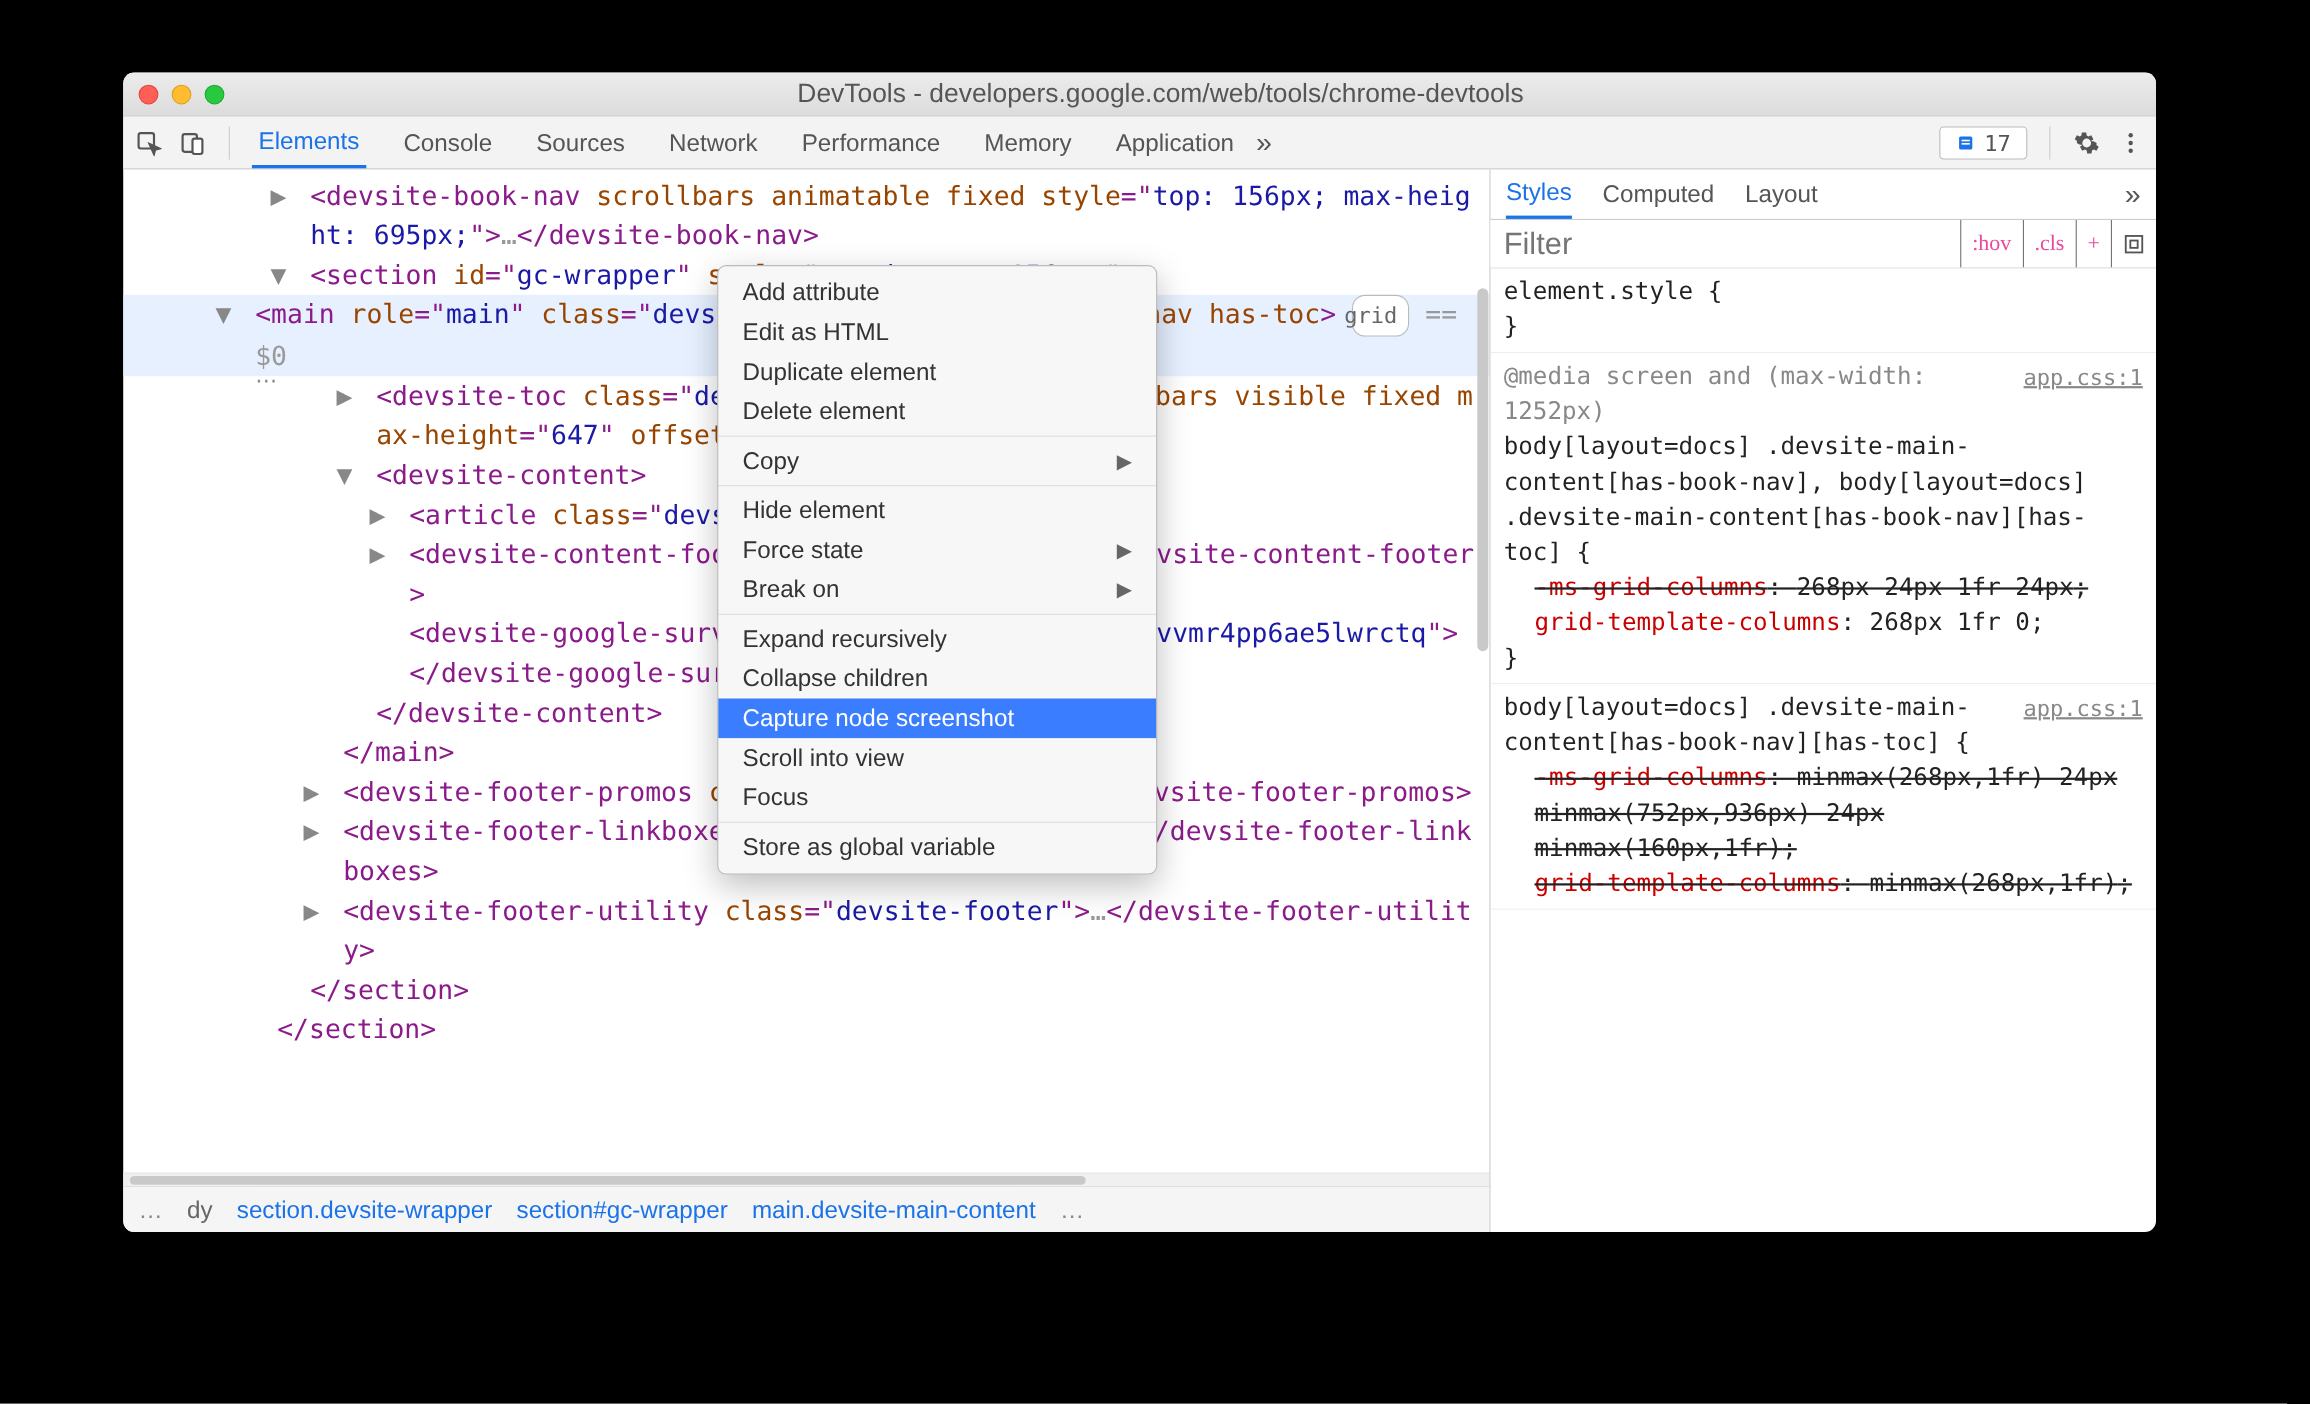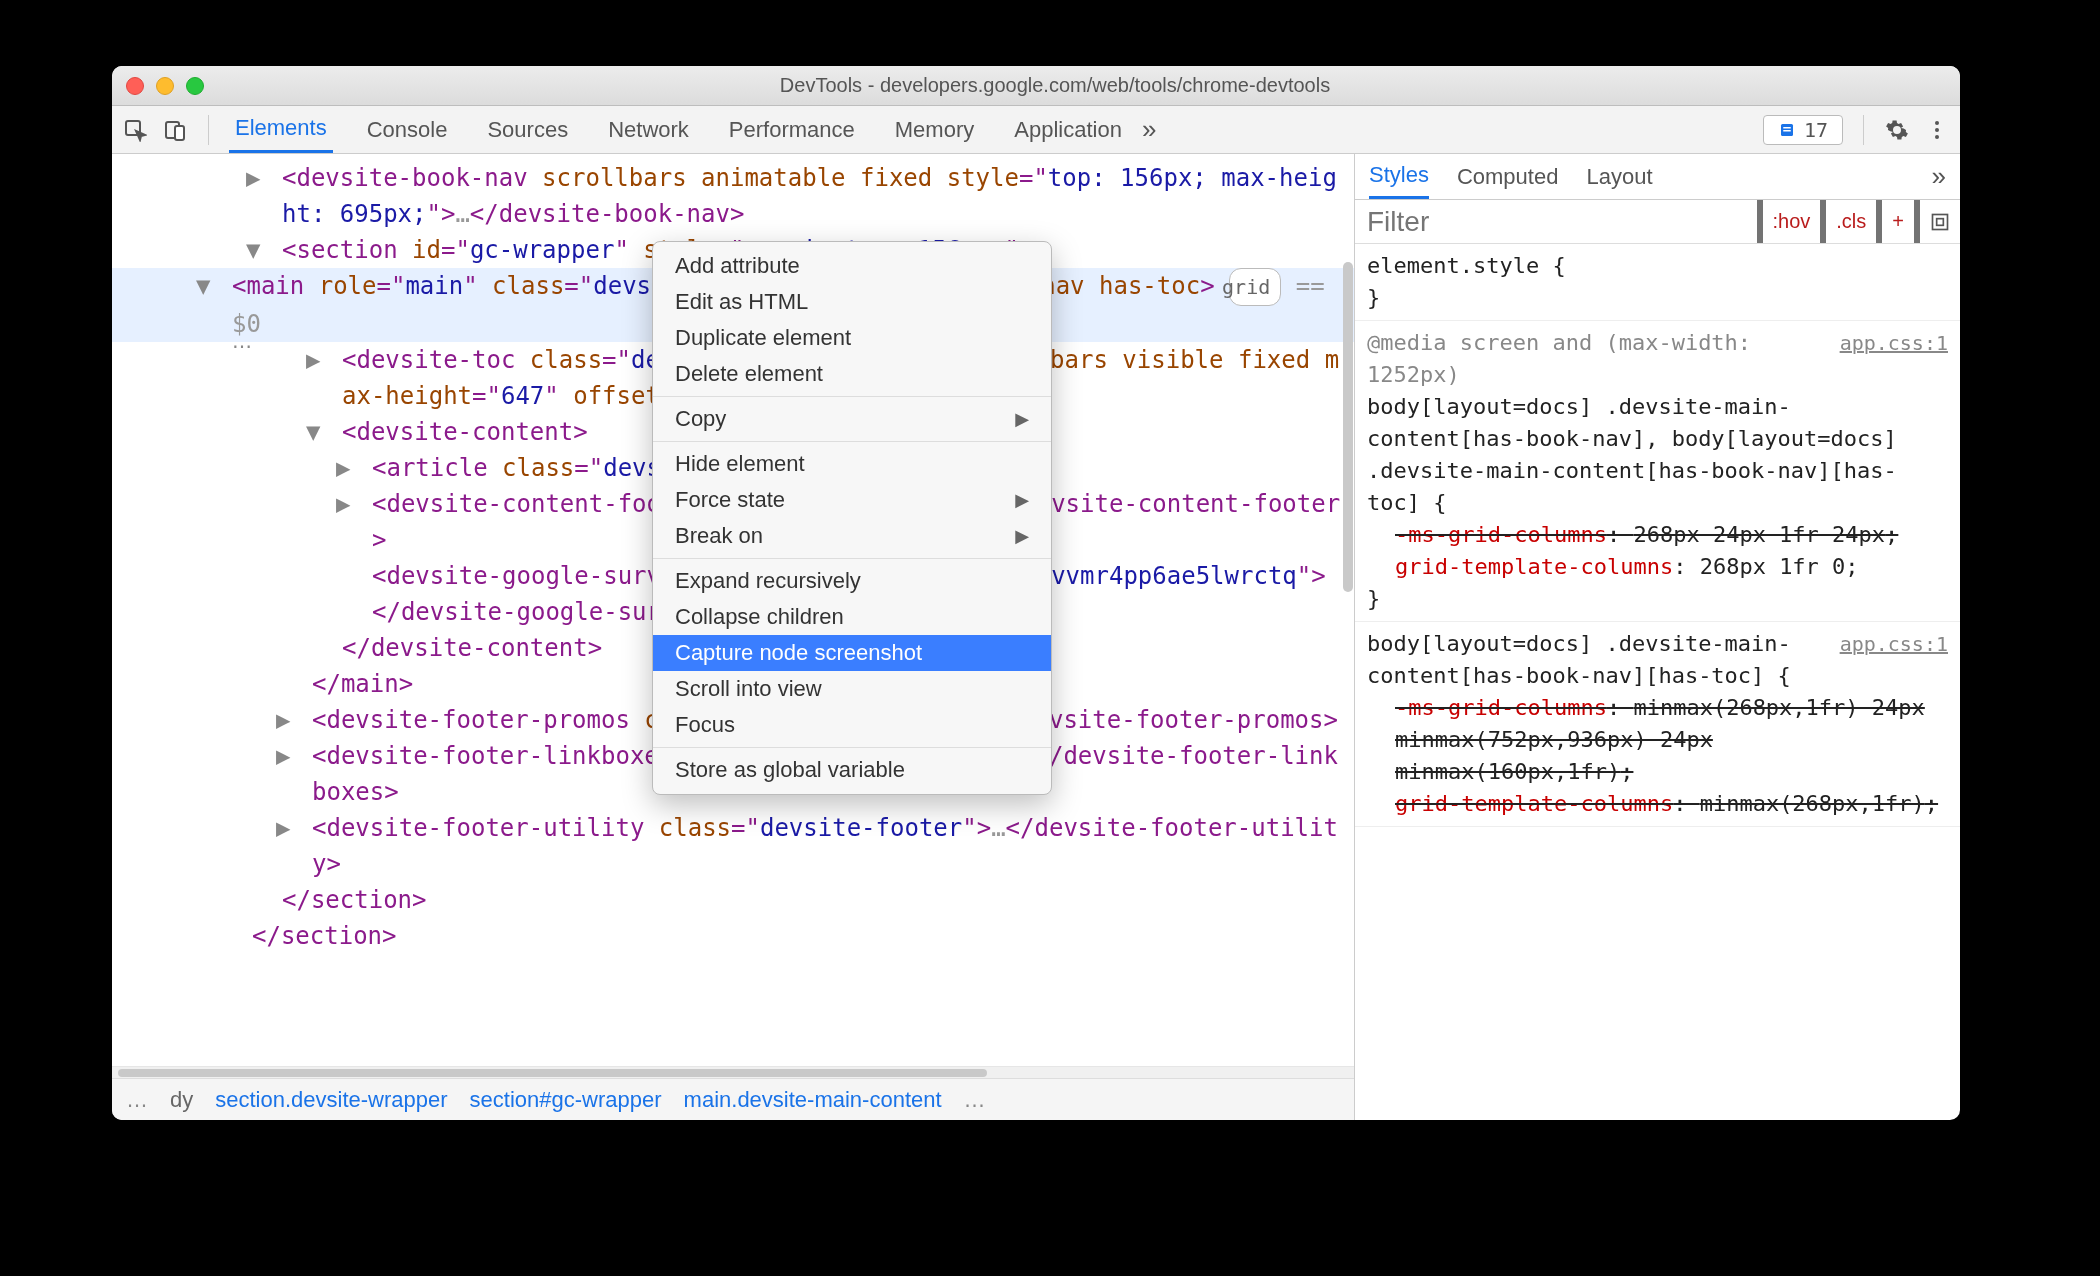--- a/index.html
+++ b/index.html
@@ -25,21 +25,21 @@
     flex-direction: column;
   }
   .titlebar {
     height: 40px;
     background: linear-gradient(#ececec, #dcdcdc);
     border-bottom: 1px solid #bdbdbd;
     display: flex;
     align-items: center;
     padding: 0 14px;
     color: #555;
-    font-size: 20px;
+    font-size: 24px;
   }
   .traffic { display: flex; gap: 12px; margin-right: 20px; }
   .dot { width: 18px; height: 18px; border-radius: 50%; }
   .dot.red { background: #ff5f57; border: 1px solid #e14741; }
   .dot.yellow { background: #febc2e; border: 1px solid #dfa023; }
   .dot.green { background: #28c840; border: 1px solid #1dad2f; }
   .title-text { flex: 1; text-align: center; padding-right: 60px; }
 
   .toolbar {
     height: 48px;
@@ -164,21 +164,21 @@
 
   .styles-filterbar {
     height: 44px; display: flex; align-items: center;
     border-bottom: 1px solid #ddd; font-size: 20px;
   }
   .styles-filterbar input {
     flex: 1; border: none; padding: 0 12px; font-size: 28px; outline: none;
     height: 100%;
   }
   .fb-btn {
-    padding: 0 10px; color: #b91c1c; font-family: Liberation Sans, sans-serif; border-left: 6px solid #737373;
+    padding: 0 10px; color: #ec4899; font-family: Liberation Serif, serif; border-left: 1px solid #737373;
     height: 100%; display: flex; align-items: center;
   }
 
   .styles-body {
     flex: 1;
     overflow: hidden;
     font-family: Menlo, Consolas, monospace;
     font-size: 22px;
     line-height: 32px;
     color: #222;

